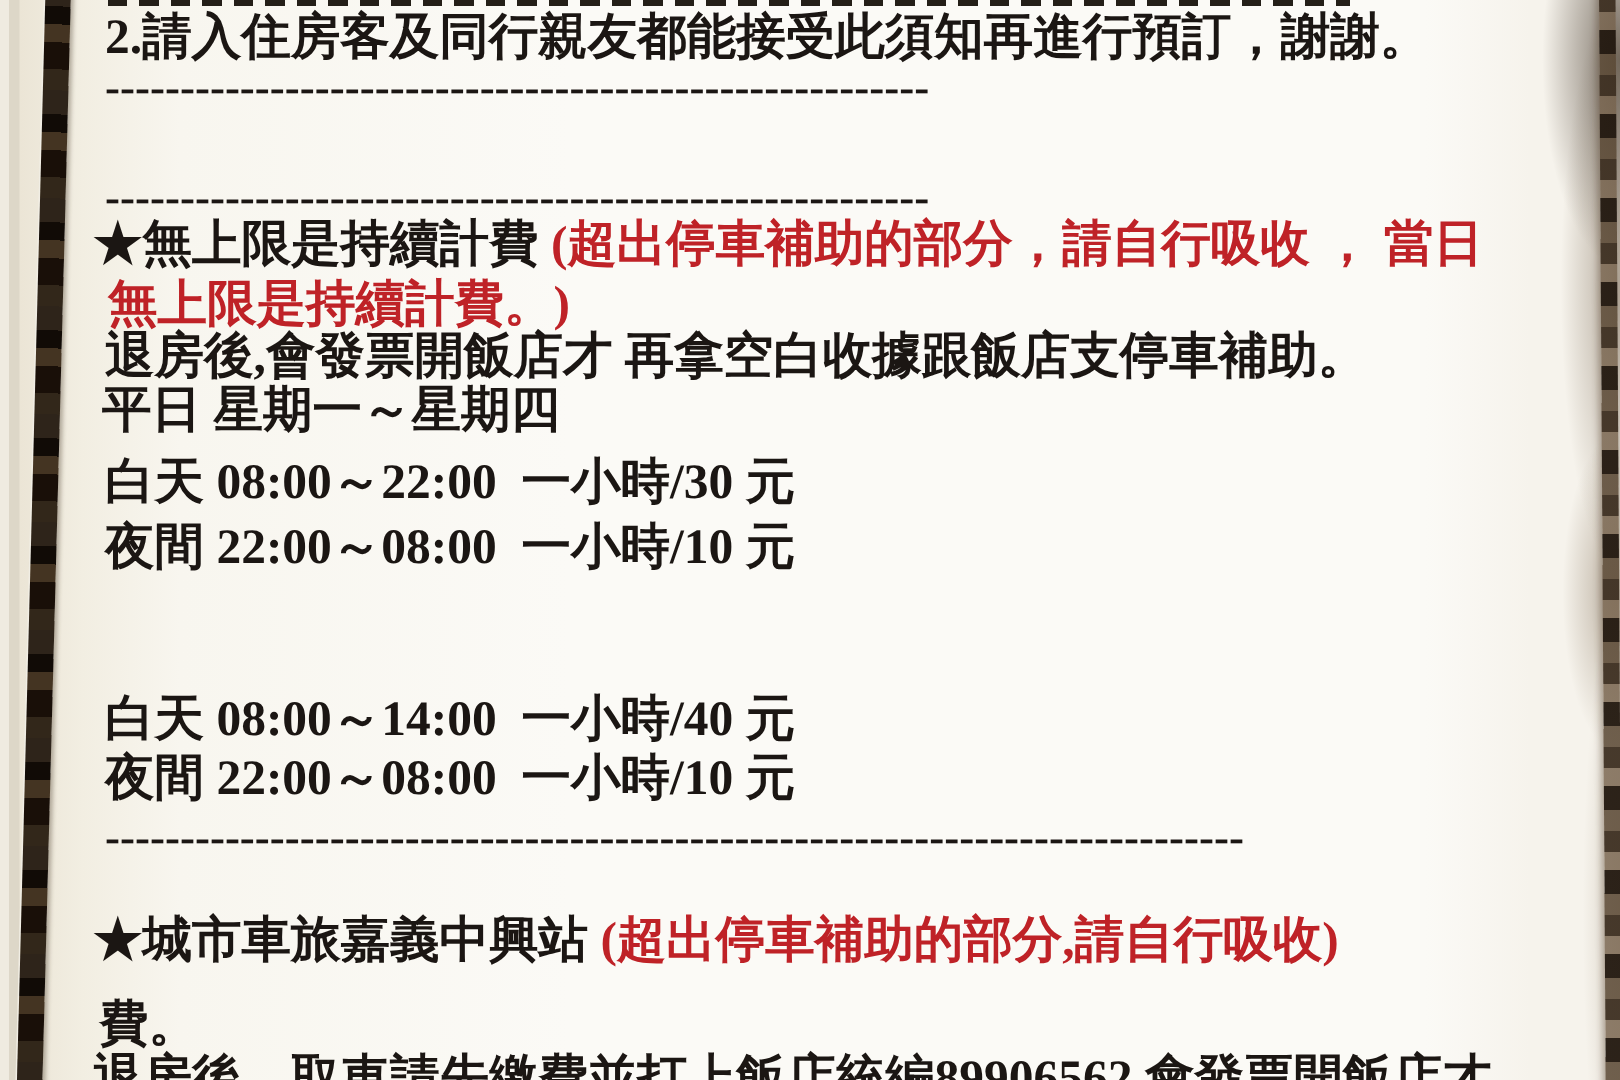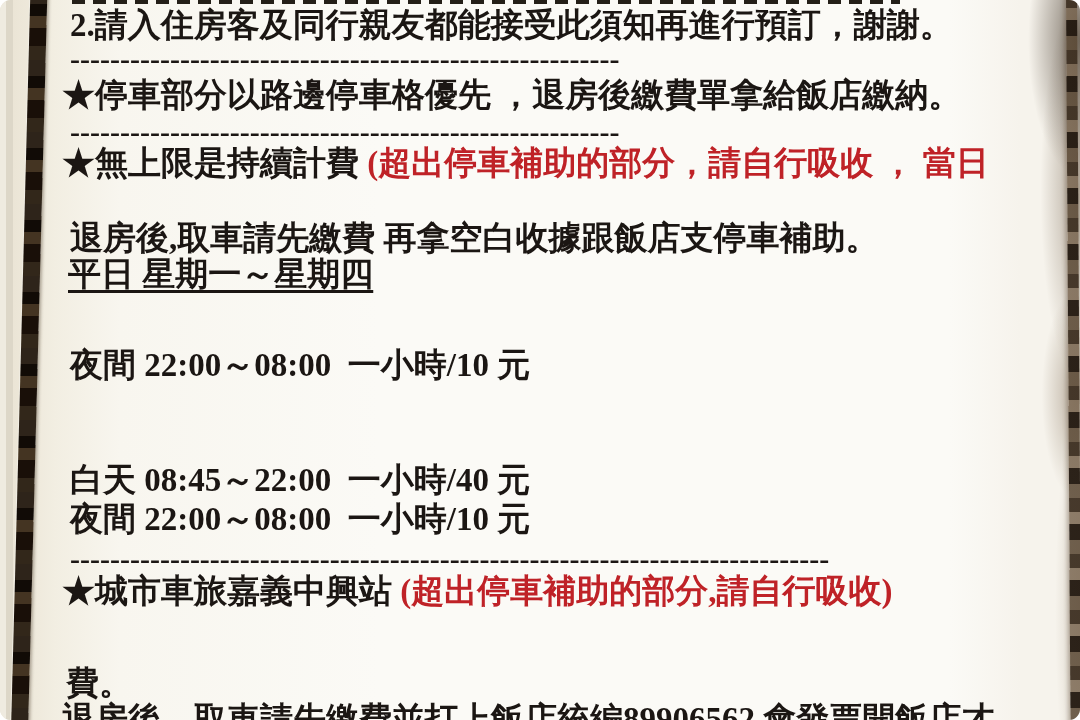--- a/index.html
+++ b/index.html
@@ -2,21 +2,20 @@
 <html><head>
 <meta charset="utf-8">
 <style>
   html,body{margin:0;padding:0;}
   body{width:1080px;height:720px;overflow:hidden;background:#fff;}
   .stage{
     position:relative;width:1080px;height:720px;overflow:hidden;
     background:linear-gradient(to right,#e9e2d2 0px,#f2eee2 55px,#f8f6ef 120px,#fbfaf6 380px,#fbfaf6 950px,#f6f3ec 1020px);
     font-family:"Liberation Serif","DejaVu Serif",serif;
     color:#1b1613;
-    border-radius:11px;
   }
   
   .left-light-strip{position:absolute;left:0;top:0;bottom:0;width:13px;
     background:linear-gradient(to right,#efebe0 0 6px,#ddd7c8 6px 13px);}
   .left-dark-band{position:absolute;left:11px;top:-12px;height:744px;width:17px;
     transform:rotate(1.5deg);transform-origin:50% 100%;
     background:repeating-linear-gradient(to bottom,
       #2e241a 0 16px,#110b06 16px 28px,#443422 28px 40px,#190f08 40px 58px,#32271a 58px 72px);
     box-shadow:2px 0 3px rgba(60,45,30,.35), -1px 0 0 #f4f1e8;}
   .right-smudge{position:absolute;right:0;top:0;bottom:0;width:110px;pointer-events:none;
@@ -30,56 +29,57 @@
     background:repeating-linear-gradient(to bottom,
       rgba(62,48,34,.95) 0 14px, rgba(118,98,76,.8) 14px 26px,
       rgba(34,24,15,.95) 26px 42px, rgba(90,72,52,.85) 42px 56px);
     box-shadow:-2px 0 4px rgba(90,70,50,.4);}
   
   .top-sliver{position:absolute;left:72px;top:0;width:828px;height:4px;
     background:repeating-linear-gradient(90deg,#241f18 0 13px,transparent 13px 21px);}
   
   .line{position:absolute;white-space:pre;font-weight:700;font-size:33px;line-height:38px;color:#1b1613;}
   .red{color:#bf2227;}
-  .ul{text-decoration:underline;text-decoration-thickness:3px;text-underline-offset:5px;text-align:right;}
+  .ul{text-decoration-thickness:3px;text-underline-offset:5px;text-align:right;}
   .sep{position:absolute;white-space:pre;font-weight:700;font-size:30px;line-height:30px;color:#1b1613;letter-spacing:0;}
 </style>
 </head>
 <body>
 
 <div class="stage">
 
   <div class="top-sliver"></div>
 
   <div class="line" style="left:70px;top:6px;">2.請入住房客及同行親友都能接受此須知再進行預訂，謝謝。</div>
 
   <div class="sep" style="left:70px;top:44px;">-------------------------------------------------------</div>
 
-  <div class="line" style="left:62px;top:76px;">★停車部分以路邊停車格優先 ，退房後繳費單拿給飯店繳納。</div>
 
   <div class="sep" style="left:70px;top:117px;">-------------------------------------------------------</div>
 
   <div class="line" style="left:62px;top:144px;"><span>★無上限是持續計費 </span><span class="red">(超出停車補助的部分，請自行吸收 ， 當日</span></div>
 
+  <div class="line red" style="left:72px;top:184px;">無上限是持續計費。)</div>
 
-  <div class="line" style="left:70px;top:219px;">退房後,取車請先繳費 再拿空白收據跟飯店支停車補助。</div>
+  <div class="line" style="left:70px;top:219px;">退房後,會發票開飯店才 再拿空白收據跟飯店支停車補助。</div>
 
   <div class="line ul" style="left:68px;top:255px;">平日 星期一～星期四</div>
 
+  <div class="line" style="left:70px;top:303px;">白天 08:00～22:00  一小時/30 元</div>
 
   <div class="line" style="left:70px;top:346px;">夜間 22:00～08:00  一小時/10 元</div>
 
 
-  <div class="line" style="left:70px;top:461px;">白天 08:45～22:00  一小時/40 元</div>
+  <div class="line" style="left:70px;top:461px;">白天 08:00～14:00  一小時/40 元</div>
 
   <div class="line" style="left:70px;top:500px;">夜間 22:00～08:00  一小時/10 元</div>
 
   <div class="sep" style="left:70px;top:544px;">----------------------------------------------------------------------------</div>
 
-  <div class="line" style="left:62px;top:572px;"><span>★城市車旅嘉義中興站 </span><span class="red">(超出停車補助的部分,請自行吸收)</span></div>
+  <div class="line" style="left:62px;top:608px;"><span>★城市車旅嘉義中興站 </span><span class="red">(超出停車補助的部分,請自行吸收)</span></div>
 
 
   <div class="line" style="left:66px;top:664px;">費。</div>
 
   <div class="line" style="left:62px;top:700px;">退房後，取車請先繳費並打上飯店統編89906562 會發票開飯店才</div>
 
   <div class="left-light-strip"></div>
   <div class="left-dark-band"></div>
   <div class="right-smudge"></div>
   <div class="right-dark-line"></div>

